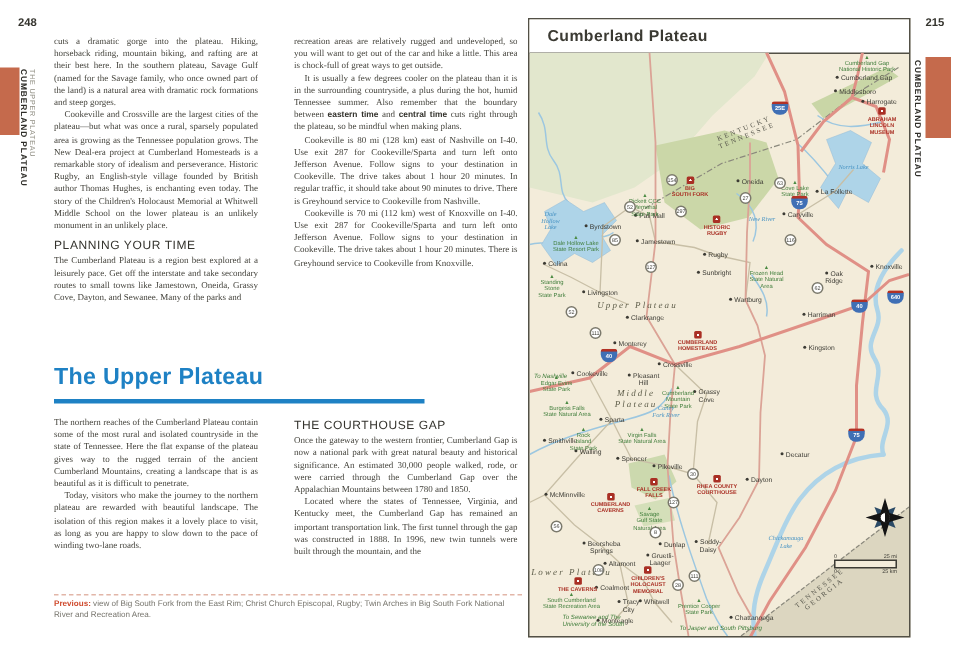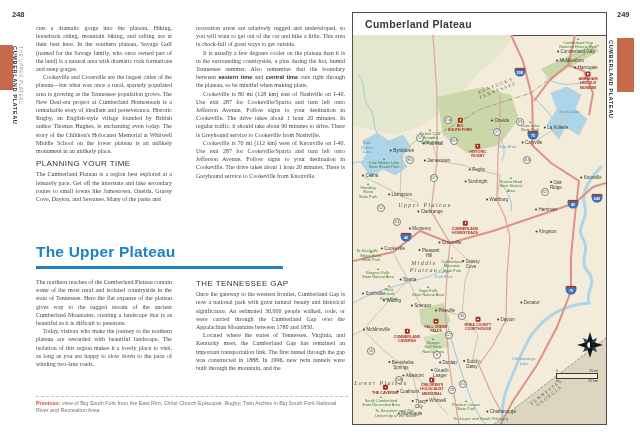--- a/index.html
+++ b/index.html
@@ -95,28 +95,28 @@
 
   <div class="abs bluehead" style="left:36px;top:243px;">The Upper Plateau</div>
   <div class="abs bluerule" style="left:36px;top:266px;width:247px;height:2.5px;"></div>
 
   <div class="col" style="left:36px;top:278px;width:136px;height:116px;">
     <p>The northern reaches of the Cumberland Plateau contain some of the most rural and isolated countryside in the state of Tennessee. Here the flat expanse of the plateau gives way to the rugged terrain of the ancient Cumberland Mountains, creating a landscape that is as beautiful as it is difficult to penetrate.</p>
     <p class="ind">Today, visitors who make the journey to the northern plateau are rewarded with beautiful landscape. The isolation of this region makes it a lovely place to visit, as long as you are happy to slow down to the pace of winding two-lane roads.</p>
   </div>
 
   <div class="col" style="left:196px;top:280px;width:149px;height:114px;">
-    <div class="subhead" style="margin-top:0;">THE TENNESSEE GAP</div>
+    <div class="subhead" style="margin-top:0;">THE COURTHOUSE GAP</div>
     <p>Once the gateway to the western frontier, Cumberland Gap is now a national park with great natural beauty and historical significance. An estimated 30,000 people walked, rode, or were carried through the Cumberland Gap over the Appalachian Mountains between 1780 and 1850.</p>
     <p class="ind">Located where the states of Tennessee, Virginia, and Kentucky meet, the Cumberland Gap has remained an important transportation link. The first tunnel through the gap was constructed in 1888. In 1996, new twin tunnels were built through the mountain, and the</p>
   </div>
 
   <div class="abs caption" style="left:36px;top:396px;width:312px;"><span class="pfx">Previous:</span><span> view of Big South Fork from the East Rim; Christ Church Episcopal, Rugby; Twin Arches in Big South Fork National River and Recreation Area.</span></div>
 
-  <div class="abs pagenum" style="left:617px;top:10px;">249</div>
+  <div class="abs pagenum" style="left:617px;top:10px;">215</div>
 
   <div class="abs tabblock" style="left:617px;top:38px;width:17px;height:54px;"></div>
   <div class="vtab main" style="left:608px;top:40px;">CUMBERLAND PLATEAU</div>
   <div class="vtab sub" style="left:601px;top:40px;">THE UPPER PLATEAU</div>
 
   <div id="map-box">
     <div id="map-title-bar">
       <span id="map-title">Cumberland Plateau</span>
     </div>
     <div id="map-content">

